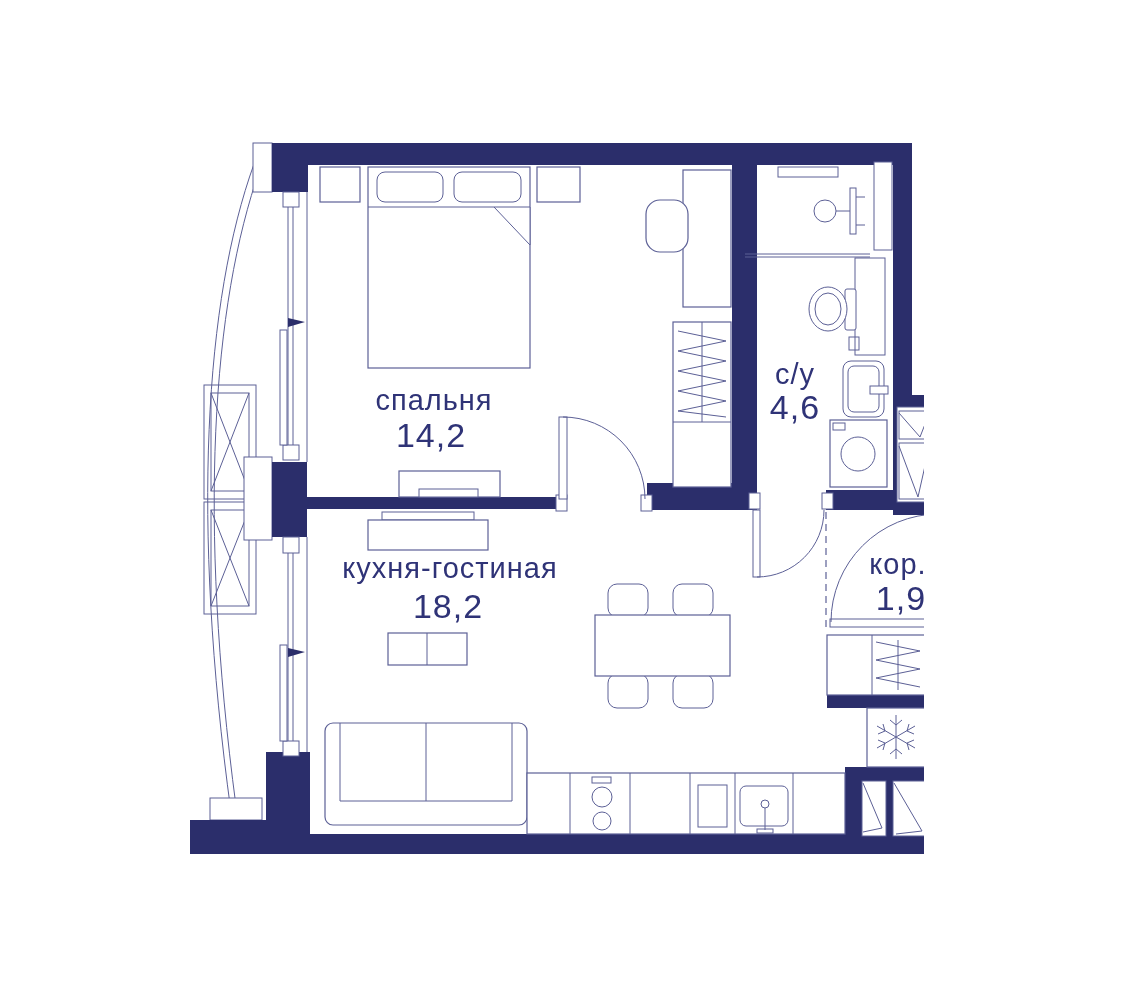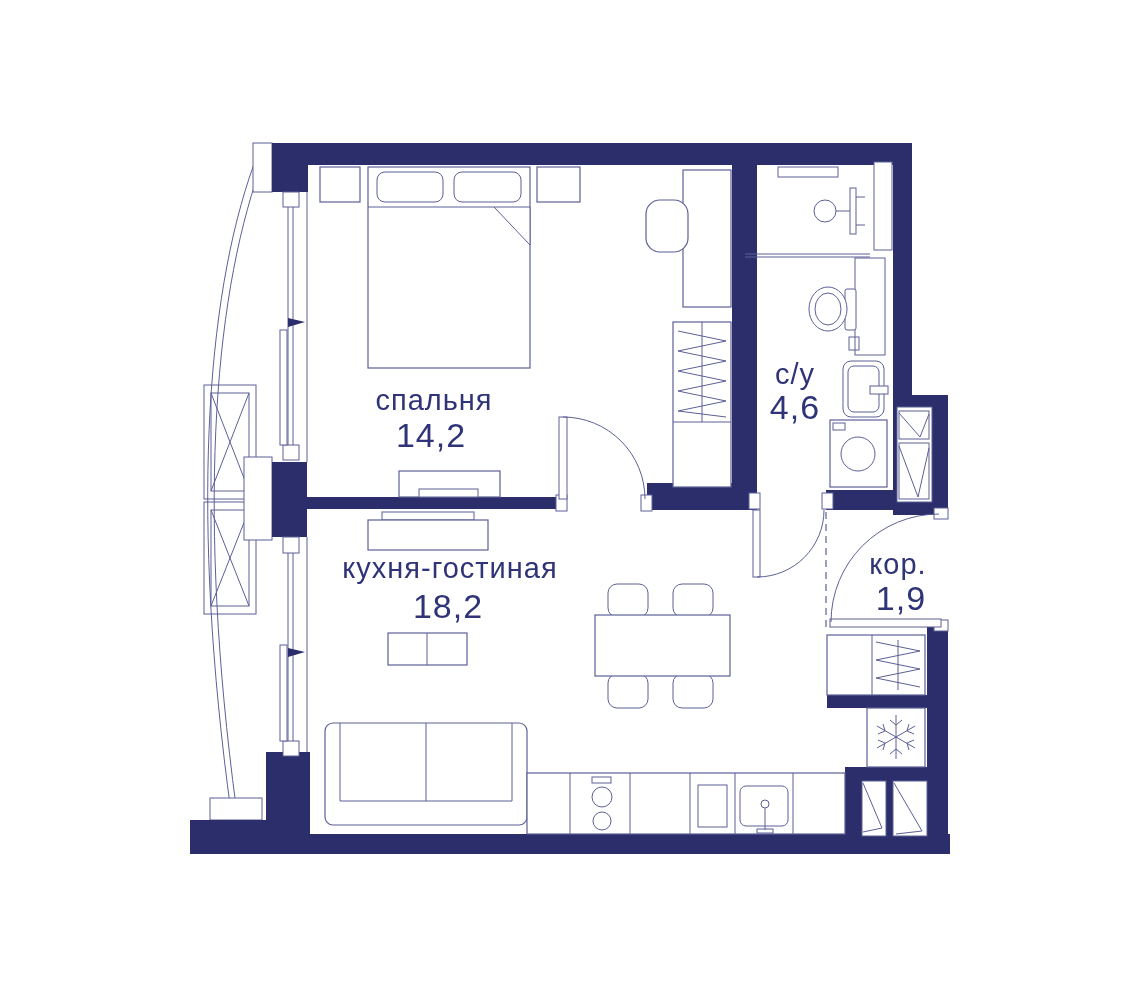--- a/index.html
+++ b/index.html
@@ -1,19 +1,19 @@
 <!DOCTYPE html>
 <html style="--wall: #2b2e6b; --line: #5c6096; --linelight: #8a8db8; --text: #2f3377; --bg: #ffffff;"><head>
 <meta charset="utf-8">
 <style>
   :root{
     --wall:#2b2e6b; --line:#5c6096; --linelight:#8a8db8; --text:#2f3377; --bg:#ffffff;
   }
   html,body{margin:0;padding:0;background:var(--bg);}
-  .plan-wrap{position:relative;width:924px;height:1000px;background:var(--bg);overflow:hidden;padding-left:46px;}
+  .plan-wrap{position:relative;width:924px;height:1000px;background:var(--bg);overflow:hidden;}
   svg{position:absolute;left:0;top:0;}
   .wall{fill:var(--wall);stroke:none;}
   .lnt{fill:none;stroke:var(--line);stroke-width:1;}
   .lnf{fill:#fff;stroke:var(--line);stroke-width:1.2;}
   .lnf2{fill:#fff;stroke:var(--line);stroke-width:1;}
   .dash{stroke-dasharray:7 5;stroke-width:1.2;}
   .flag{fill:var(--wall);}
   text.room{font-family:"Liberation Sans","DejaVu Sans",sans-serif;fill:var(--text);
             letter-spacing:1px;}
   text.nm{font-size:29px;}

